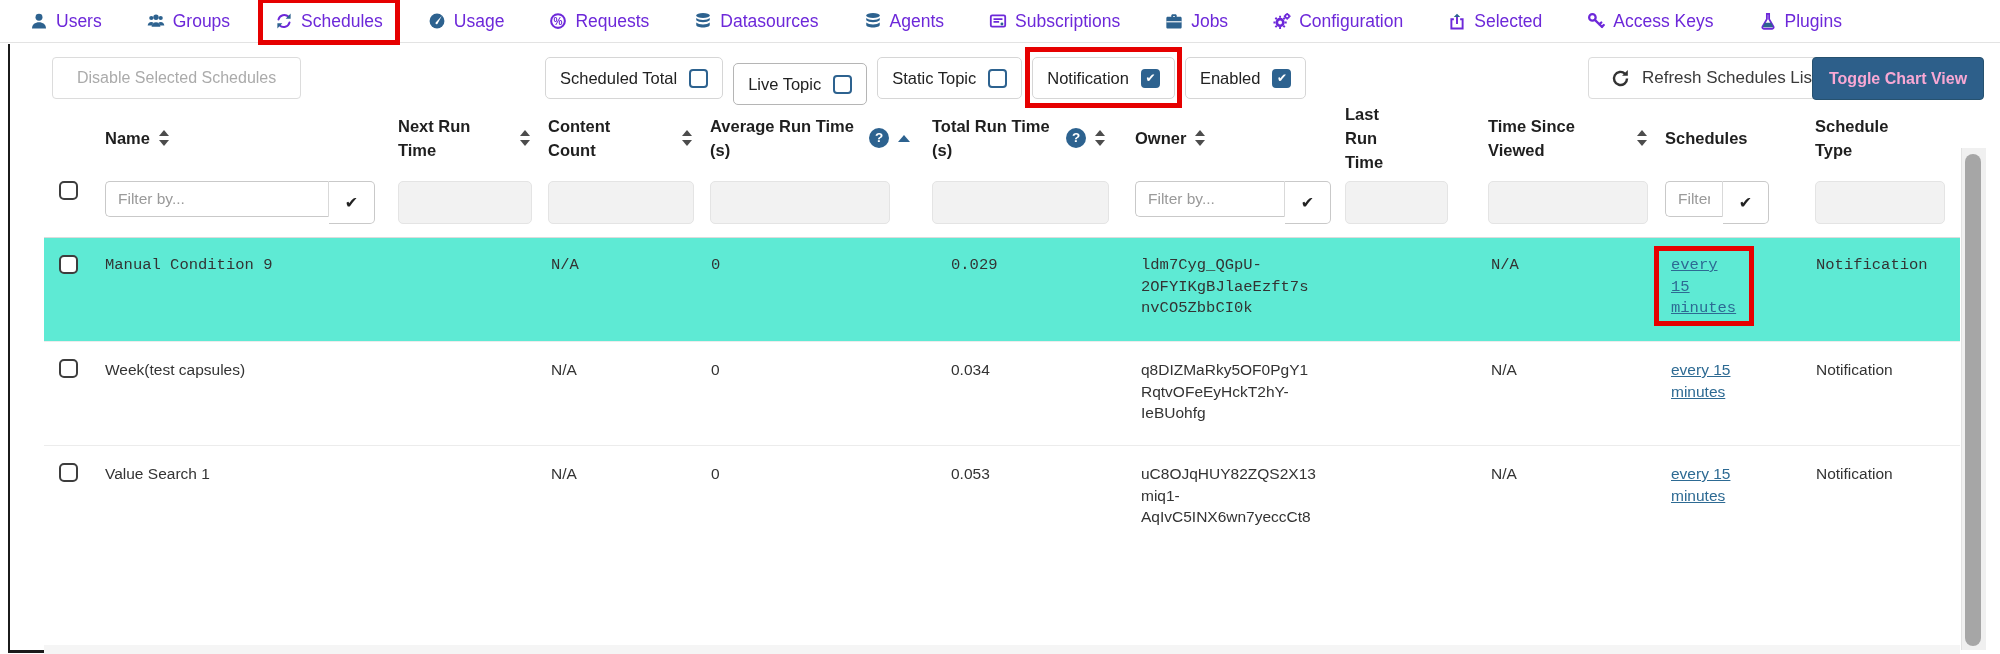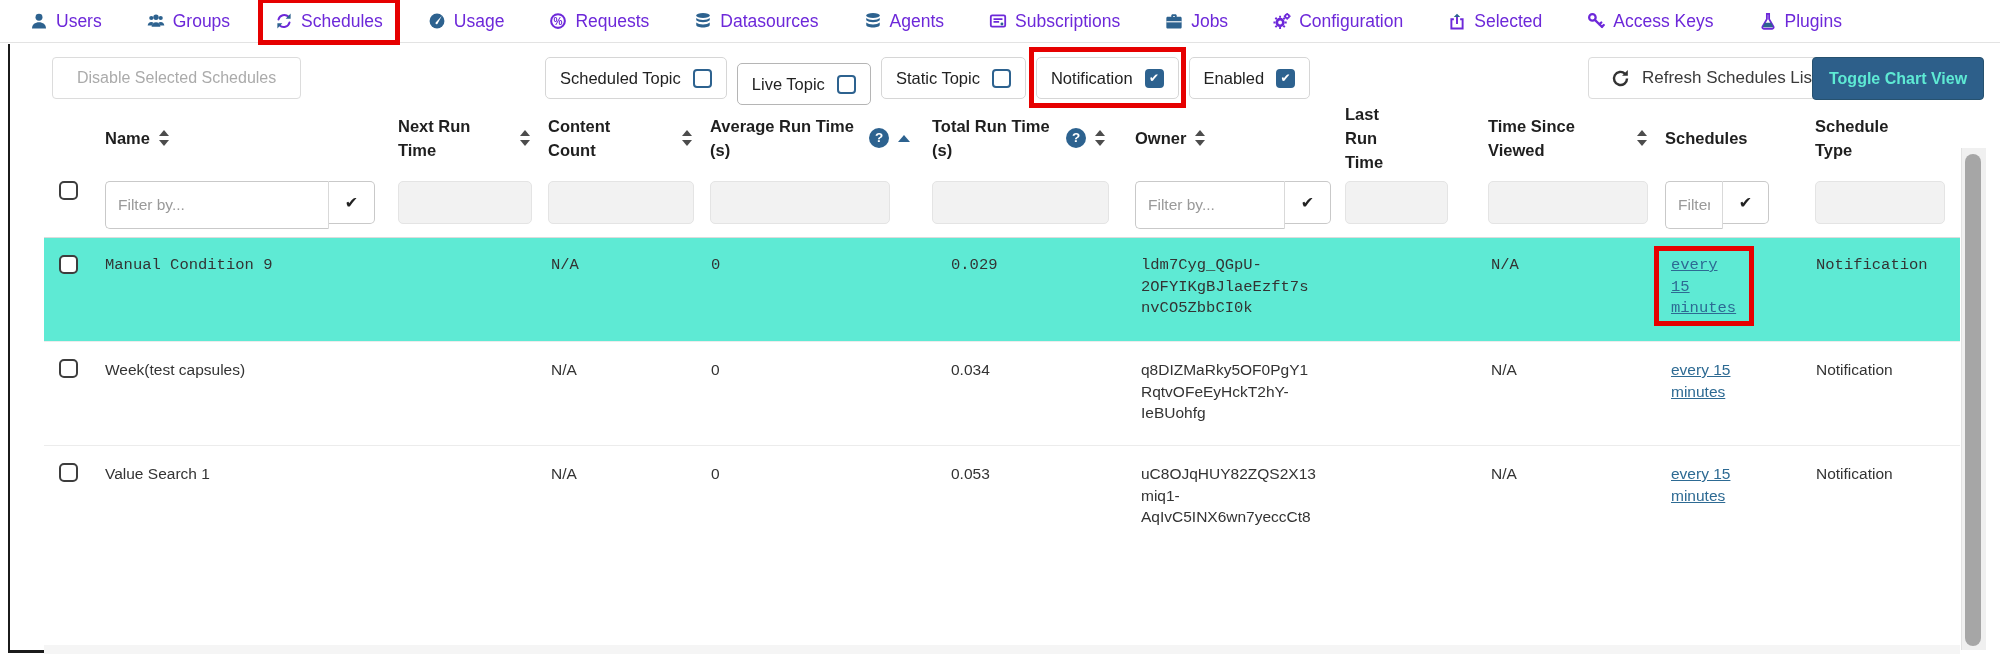--- a/index.html
+++ b/index.html
@@ -42,21 +42,21 @@
     width:19px; height:19px; border:2px solid #2d628f; border-radius:4px;
     background:#fff; display:flex; align-items:center; justify-content:center;
     font-size:12px; color:#fff; flex:0 0 auto;
   }
   .cb.checked { background:#2d628f; border-color:#2d628f; }
   #refresh-btn { left:1588px; top:13px; padding:0 22px; gap:12px; color:#3a3a3a; font-size:17px; }
   #refresh-btn svg { width:19px; height:19px; }
   #toggle-chart-btn {
     position:absolute; left:1812px; top:13px; height:43px; padding:0 16px;
     background:#2d5f8a; border:1px solid #26516f; border-radius:4px;
-    color:#5eead4; font-size:16px; font-weight:700; display:flex; align-items:center; cursor:pointer;
+    color:#f9a8d4; font-size:16px; font-weight:700; display:flex; align-items:center; cursor:pointer;
   }
   
   #tablezone { position:absolute; left:44px; top:95px; width:1916px; }
   table { border-collapse:collapse; table-layout:fixed; width:1916px; }
   th { text-align:left; vertical-align:middle; height:86px; padding:4px 14px 4px 0;
        font-size:16.5px; font-weight:700; color:#1f1f1f; line-height:24px; }
   .hdr  { display:flex; align-items:center; gap:9px; }
   .hdr.between { justify-content:space-between; padding-right:4px; }
   .hgroup { display:flex; align-items:center; gap:9px; }
   .sort { display:flex; flex-direction:column; gap:4px; cursor:pointer; }
@@ -65,21 +65,21 @@
   .tri-up.active { border-left-width:6px; border-right-width:6px; border-bottom:7px solid #2d628f; }
   .qicon {
     width:20px; height:20px; border-radius:50%; background:#2d628f; color:#fff;
     font-size:13.5px; font-weight:700; display:flex; align-items:center; justify-content:center;
     flex:0 0 auto; cursor:pointer;
   }
   .w80{max-width:80px;} .w70{max-width:70px;} .w95{max-width:95px;} .w150{max-width:150px;} .w125{max-width:125px;} .w85{max-width:85px;}
   .frow td { height:56px; vertical-align:top; padding:0 14px 0 0; }
   .fgroup { display:flex; }
   .f-input {
-    height:48px; border:1px solid #c9c9c9; border-right:1px solid #d9d9d9;
+    height:36px; border:1px solid #c9c9c9; border-right:1px solid #d9d9d9;
     border-radius:5px 0 0 5px; padding:0 12px; font-size:15.5px; color:#333;
     font-family:"Liberation Sans", sans-serif; outline:none; min-width:0;
   }
   .f-input::placeholder { color:#9a9a9a; }
   .f-btn {
     width:46px; height:43px; background:#fff; border:1px solid #c9c9c9; border-left:none;
     border-radius:0 5px 5px 0; font-size:16px; color:#222; cursor:pointer;
     display:flex; align-items:center; justify-content:center; flex:0 0 auto;
   }
   .f-dis { height:43px; background:#f2f2f2; border:1px solid #e4e4e4; border-radius:5px; }
@@ -229,21 +229,21 @@
   <div class="frame-bottom"></div>
 
   <div id="toolbar">
 
     <div id="disable-btn" class="btn-plain">
       <span>Disable Selected Schedules</span>
     </div>
 
     <div id="chips">
       <div class="chip">
-        <span>Scheduled Topic</span>
+        <span>Scheduled Total</span>
         <span class="cb"></span>
       </div>
       <div class="chip focused">
         <span>Live Topic</span>
         <span class="cb"></span>
       </div>
       <div class="chip">
         <span>Static Topic</span>
         <span class="cb"></span>
       </div>

